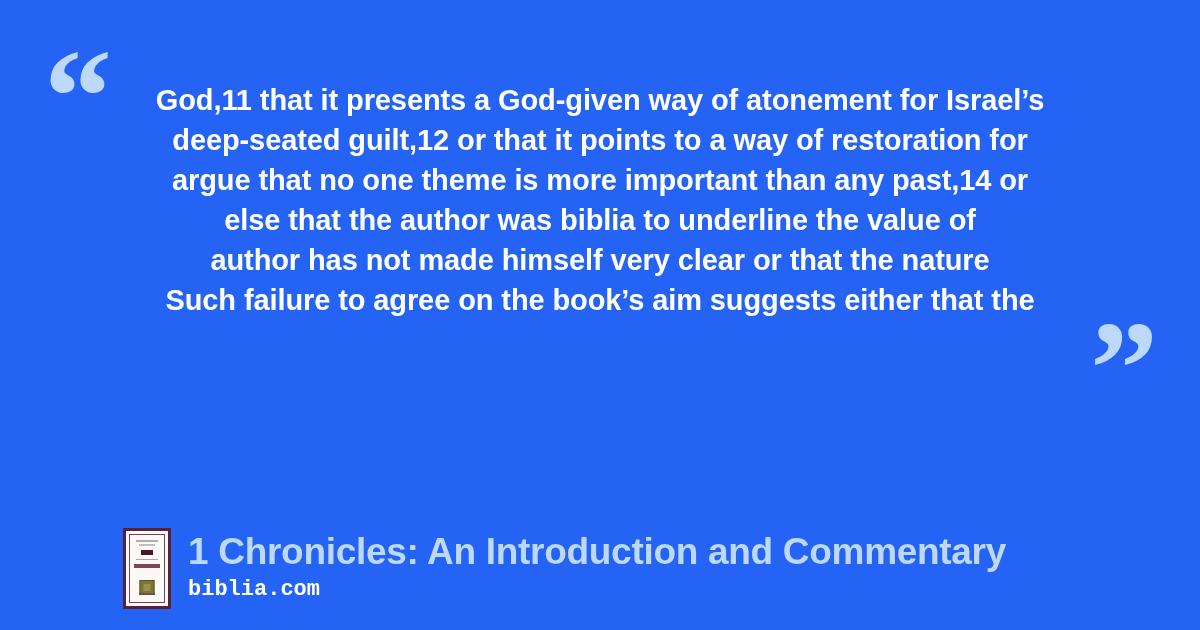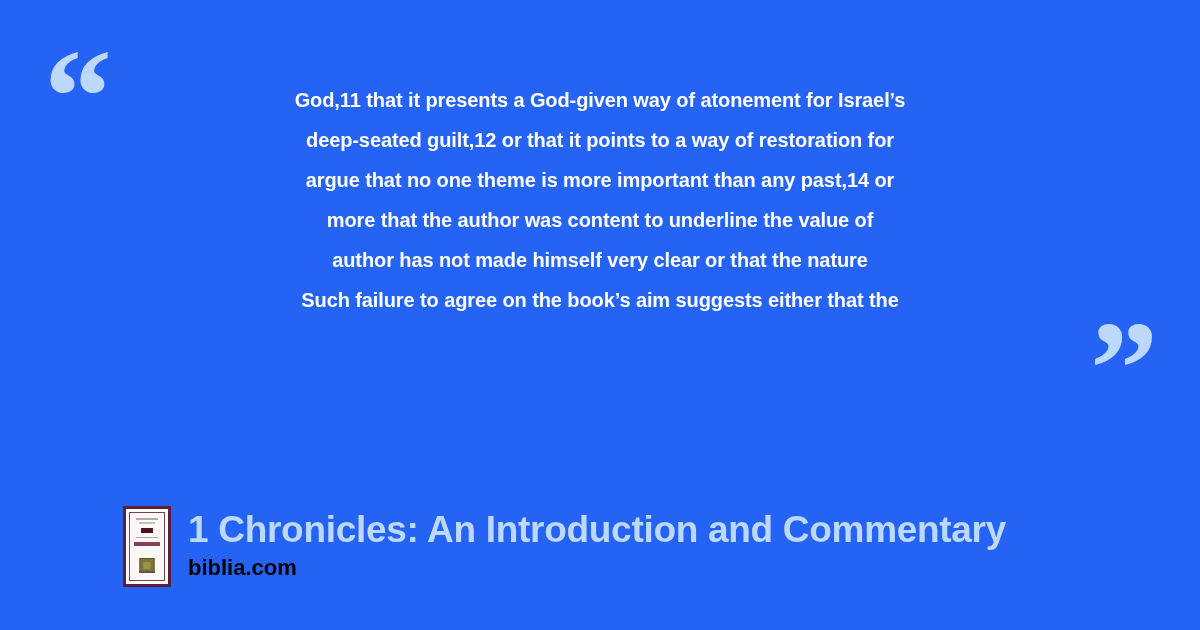--- a/index.html
+++ b/index.html
@@ -44,32 +44,32 @@
   
   .quote-body {
     position: absolute;
     left: 124px;
     top: 80px;
     width: 952px;
     text-align: center;
   }
   .quote-line {
     color: #ffffff;
-    font-size: 20px;
+    font-size: 29px;
     font-weight: 700;
     line-height: 40px;
     letter-spacing: -0.1px;
     white-space: nowrap;
   }
 
   
   .footer {
     position: absolute;
     left: 123px;
-    top: 506px;
+    top: 528px;
     display: flex;
     align-items: flex-start;
     justify-content: flex-end;
   }
 
   
   .book-cover {
     position: relative;
     width: 48px;
     height: 81px;
@@ -171,41 +171,42 @@
   .book-title {
     color: #bcd9fb;
     font-size: 37px;
     font-weight: 700;
     line-height: 44px;
     letter-spacing: -0.3px;
     white-space: nowrap;
     margin-top: 2px;
   }
   .site-name {
-    color: #000000;
+    color: #ffffff;
     font-size: 22px;
     font-weight: 700;
     line-height: 28px;
     margin-top: 2px;
+    font-family: Liberation Mono, monospace;
   }
 </style>
 </head>
 <body>
 
 <div class="card">
 
   <div class="quote-mark quote-open">“</div>
 
   <div class="quote-mark quote-close">”</div>
 
   <div class="quote-body">
     <div class="quote-line">God,11 that it presents a God-given way of atonement for Israel’s</div>
     <div class="quote-line">deep-seated guilt,12 or that it points to a way of restoration for</div>
     <div class="quote-line">argue that no one theme is more important than any past,14 or</div>
-    <div class="quote-line">more that the author was content to underline the value of</div>
+    <div class="quote-line">else that the author was biblia to underline the value of</div>
     <div class="quote-line">author has not made himself very clear or that the nature</div>
     <div class="quote-line">Such failure to agree on the book’s aim suggests either that the</div>
   </div>
 
   <div class="footer">
 
     <div class="book-cover">
       <div class="bc-inner">
         <div class="bc-series"></div>
         <div class="bc-series2"></div>

